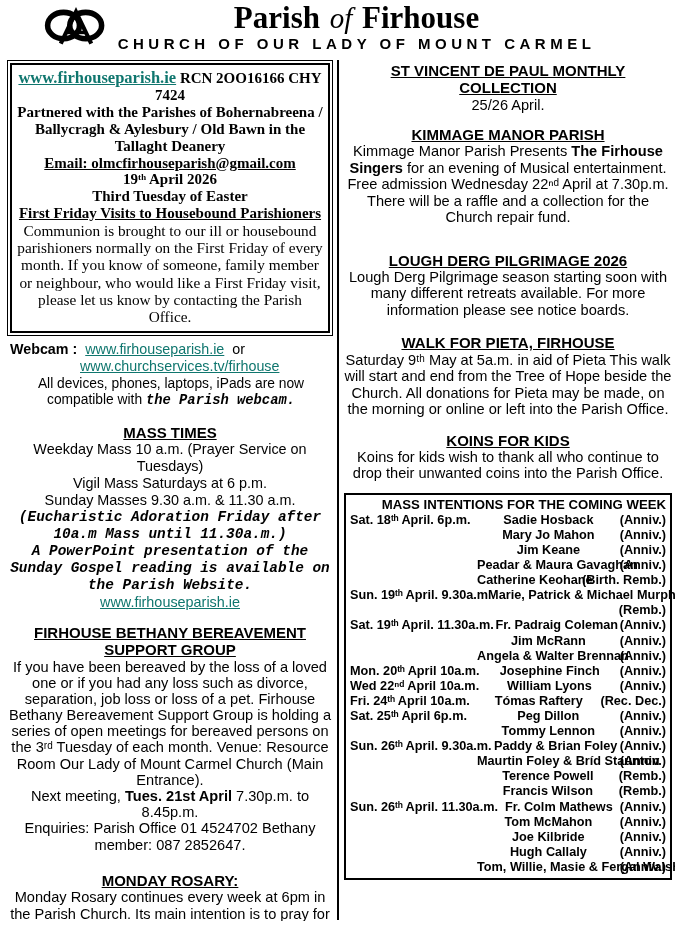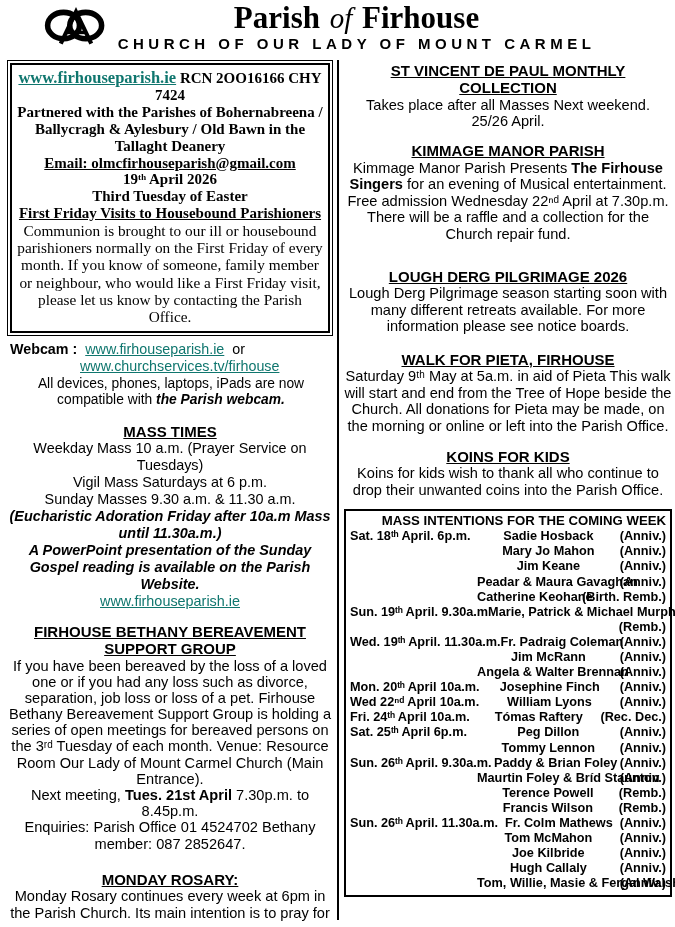--- a/index.html
+++ b/index.html
@@ -31,21 +31,21 @@
     border:2.5px solid #000; outline:1px solid #000; outline-offset:2px;
     margin:3px 2px 8px 2px; padding:4px 4px 5px 4px;
     font-family:"Liberation Serif","DejaVu Serif",serif; text-align:center;
     font-size:15px; line-height:1.12;
   }
   .info-box .big-link { font-size:16.5px; font-weight:bold; }
   .bold { font-weight:bold; }
   .bold-under { font-weight:bold; text-decoration:underline; }
   .serif-body { font-size:15.3px; line-height:1.13; font-weight:normal; }
   a.link { color:#0f766e; text-decoration:underline; cursor:pointer; }
-  .boldital { font-weight:bold; font-style:italic; }
+  .boldital { font-weight:bold; font-style:italic;font-family:Liberation Mono, monospace; }
 
   .webcam { font-size:14.3px; line-height:1.2; margin:2px 0 0 2px; }
   .webcam-l2 { margin-left:70px; }
   .webcam-note { text-align:center; font-size:13.8px; margin-top:1px; }
 
   .mass-times { margin-top:14px; }
   .mass-times .body-txt { font-size:14.4px; line-height:1.18; }
 
   .bethany { margin-top:13px; }
   .bethany .body-txt { font-size:14.6px; line-height:1.11; }
@@ -127,21 +127,20 @@
       <div class="body-txt">Monday Rosary continues every week at 6pm in the Parish Church. Its main intention is to pray for the return to faith of our children and grandchildren.</div>
 
     </div>
 
   </div>
 
   <div class="col-right">
 
     <div class="rc-sec">
       <div class="sec-head">ST VINCENT DE PAUL MONTHLY COLLECTION</div>
-      <div class="body-txt">Takes place after all Masses Next weekend.</div>
       <div class="body-txt">25/26 April.</div>
     </div>
 
     <div class="rc-sec">
       <div class="sec-head">KIMMAGE MANOR PARISH</div>
       <div class="body-txt"><span>Kimmage Manor Parish Presents </span><span class="bold">The Firhouse Singers</span><span> for an evening of Musical entertainment. Free admission Wednesday 22ⁿᵈ April at 7.30p.m. There will be a raffle and a collection for the Church repair fund.</span></div>
     </div>
 
     <div class="rc-sec rc-gap-big">
       <div class="sec-head">LOUGH DERG PILGRIMAGE 2026</div>
@@ -190,21 +189,21 @@
     <span class="mi-date">Sun. 19ᵗʰ April.  9.30a.m</span>
     <span class="mi-name">Marie, Patrick &amp; Michael Murphy</span>
     <span class="mi-note"></span>
   </div>
           <div class="mi-row">
     <span class="mi-date"></span>
     <span class="mi-name"></span>
     <span class="mi-note">(Remb.)</span>
   </div>
           <div class="mi-row">
-    <span class="mi-date">Wed. 19ᵗʰ April. 11.30a.m.</span>
+    <span class="mi-date">Sat. 19ᵗʰ April. 11.30a.m.</span>
     <span class="mi-name">Fr. Padraig Coleman</span>
     <span class="mi-note">(Anniv.)</span>
   </div>
           <div class="mi-row">
     <span class="mi-date"></span>
     <span class="mi-name">Jim McRann</span>
     <span class="mi-note">(Anniv.)</span>
   </div>
           <div class="mi-row">
     <span class="mi-date"></span>

